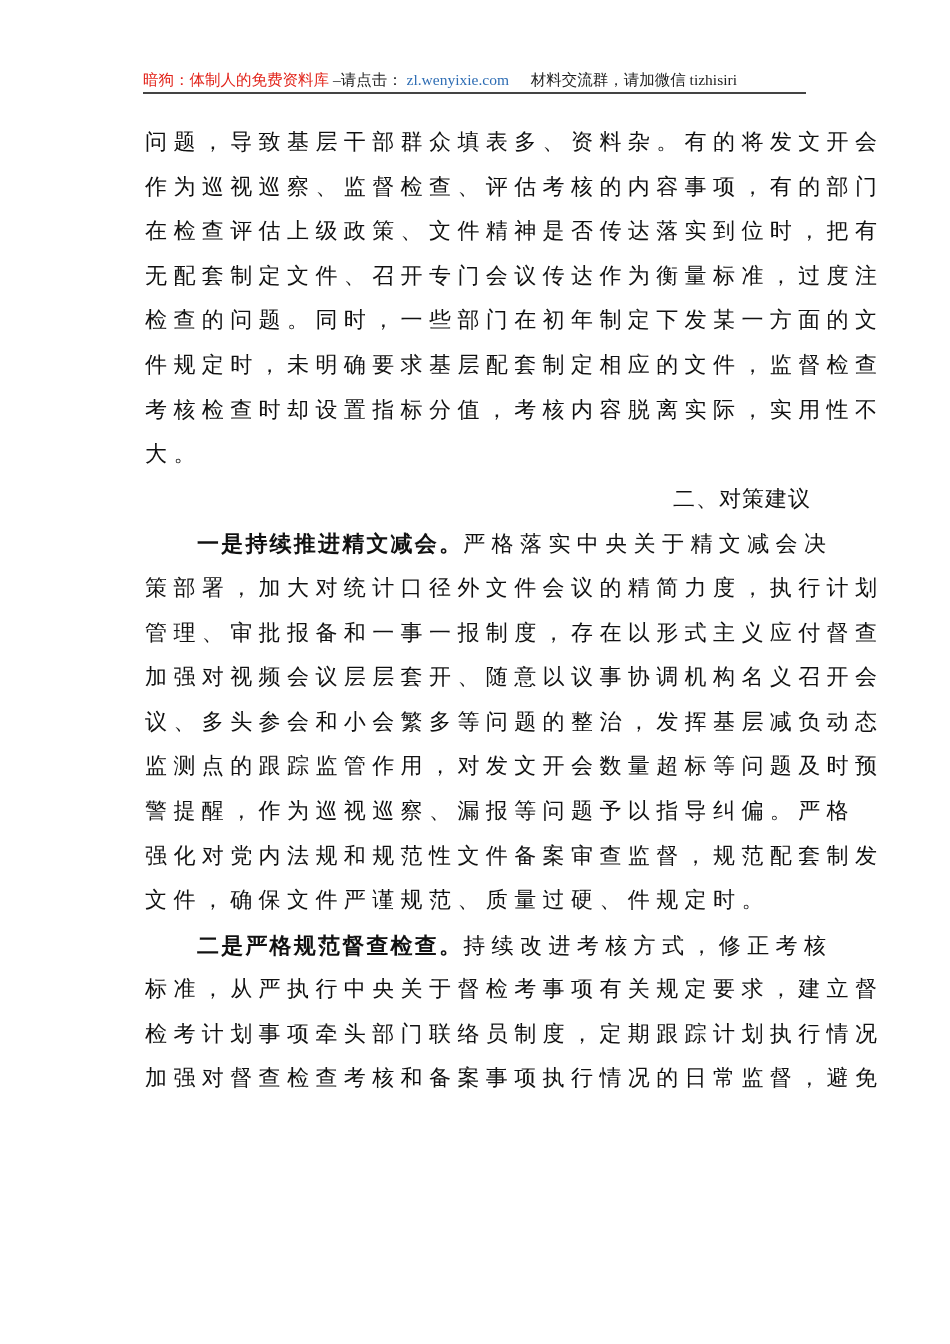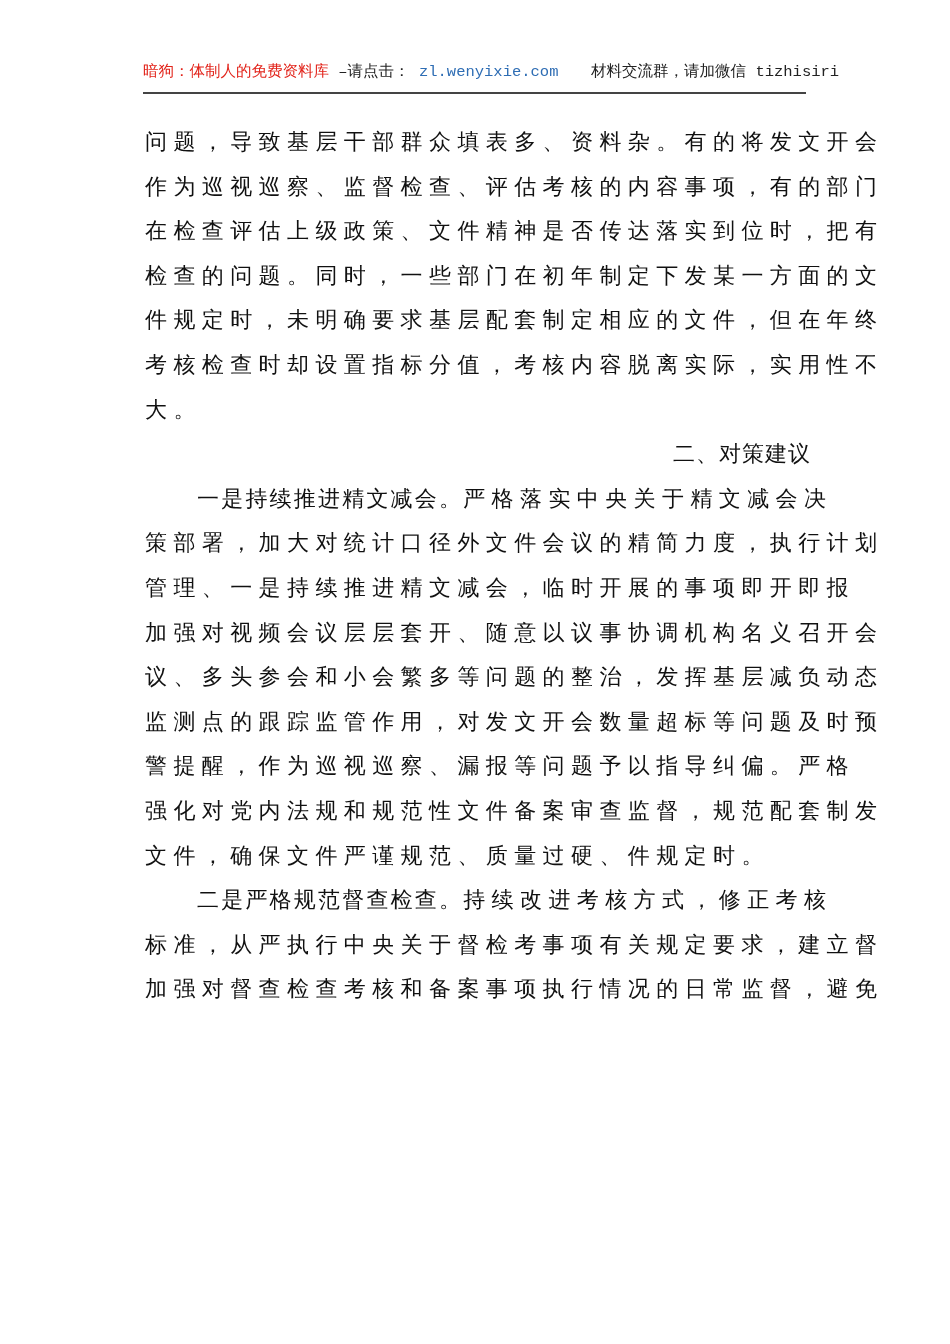--- a/index.html
+++ b/index.html
@@ -1,20 +1,20 @@
 <!DOCTYPE html>
 <html><head>
   <meta charset="utf-8">
   <style>
     html, body { margin: 0; padding: 0; background: #ffffff; }
     body { width: 950px; height: 1344px; position: relative; overflow: hidden; }
     .page { position: absolute; left: 0; top: 0; width: 950px; height: 1344px; background: #fff; }
     .header {
-      position: absolute; left: 143px; top: 60px; width: 663px; height: 24px;
-      font-family: Liberation Mono, monospace;
+      position: absolute; left: 143px; top: 68px; width: 663px; height: 24px;
+      font-family: Liberation Serif, serif;
       font-size: 15.5px; line-height: 24px; white-space: nowrap; color: #222;
     }
     .header .red { color: #e2231a; }
     .header .blue { color: #2e6db4; }
     .header .sep { display: inline-block; width: 14px; }
     .header-rule {
       position: absolute; left: 143px; top: 92px; width: 663px; height: 2px; background: #444;
     }
     .body {
       position: absolute; left: 145px; top: 120px; width: 666px;
@@ -24,60 +24,62 @@
     .line {
       height: 44.6px; line-height: 44.6px; white-space: nowrap;
       letter-spacing: 6.4px;
     }
     .indent { padding-left: 52px; }
     .heading {
       font-family: "DejaVu Sans", "Liberation Sans", sans-serif;
       letter-spacing: 1px;
       text-align: right;
     }
-    .lead { font-weight: normal; letter-spacing: 2.2px; }
+    .lead { font-weight: bold; letter-spacing: 2.2px; }
   </style>
 </head>
 <body>
 
 <div class="page">
 
   <div class="header">
     <span class="red">暗狗：体制人的免费资料库</span>
     <span>–请点击：</span>
     <span class="blue">zl.wenyixie.com</span>
     <span class="sep"></span>
     <span>材料交流群，请加微信 tizhisiri</span>
   </div>
   <div class="header-rule"></div>
 
   <div class="body">
     <div>
       <div class="line">问题，导致基层干部群众填表多、资料杂。有的将发文开会</div>
       <div class="line">作为巡视巡察、监督检查、评估考核的内容事项，有的部门</div>
       <div class="line">在检查评估上级政策、文件精神是否传达落实到位时，把有</div>
+      <div class="line">无配套制定文件、召开专门会议传达作为衡量标准，过度注</div>
       <div class="line">检查的问题。同时，一些部门在初年制定下发某一方面的文</div>
-      <div class="line">件规定时，未明确要求基层配套制定相应的文件，但在年终</div>
+      <div class="line">件规定时，未明确要求基层配套制定相应的文件，监督检查</div>
       <div class="line">考核检查时却设置指标分值，考核内容脱离实际，实用性不</div>
       <div class="line">大。</div>
     </div>
 
     <div class="line indent heading">二、对策建议</div>
 
     <div>
       <div class="line indent"><span class="lead">一是持续推进精文减会。</span><span>严格落实中央关于精文减会决</span></div>
       <div class="line">策部署，加大对统计口径外文件会议的精简力度，执行计划</div>
-      <div class="line">管理、一是持续推进精文减会，临时开展的事项即开即报</div>
+      <div class="line">管理、审批报备和一事一报制度，存在以形式主义应付督查</div>
       <div class="line">加强对视频会议层层套开、随意以议事协调机构名义召开会</div>
       <div class="line">议、多头参会和小会繁多等问题的整治，发挥基层减负动态</div>
       <div class="line">监测点的跟踪监管作用，对发文开会数量超标等问题及时预</div>
       <div class="line">警提醒，作为巡视巡察、漏报等问题予以指导纠偏。严格</div>
       <div class="line">强化对党内法规和规范性文件备案审查监督，规范配套制发</div>
       <div class="line">文件，确保文件严谨规范、质量过硬、件规定时。</div>
     </div>
 
     <div>
       <div class="line indent"><span class="lead">二是严格规范督查检查。</span><span>持续改进考核方式，修正考核</span></div>
       <div class="line">标准，从严执行中央关于督检考事项有关规定要求，建立督</div>
+      <div class="line">检考计划事项牵头部门联络员制度，定期跟踪计划执行情况</div>
       <div class="line">加强对督查检查考核和备案事项执行情况的日常监督，避免</div>
     </div>
   </div>
 </div>
 
 </body></html>

